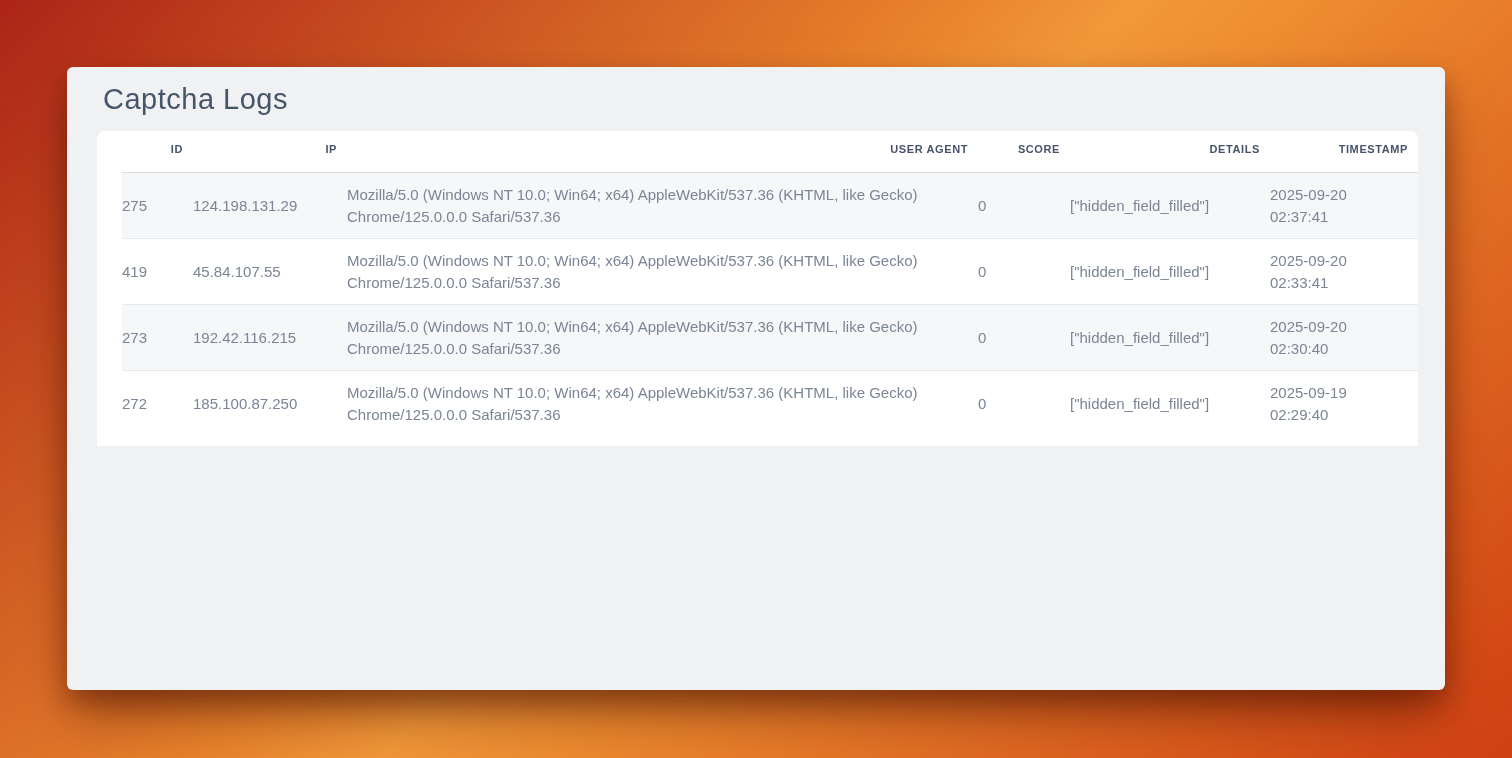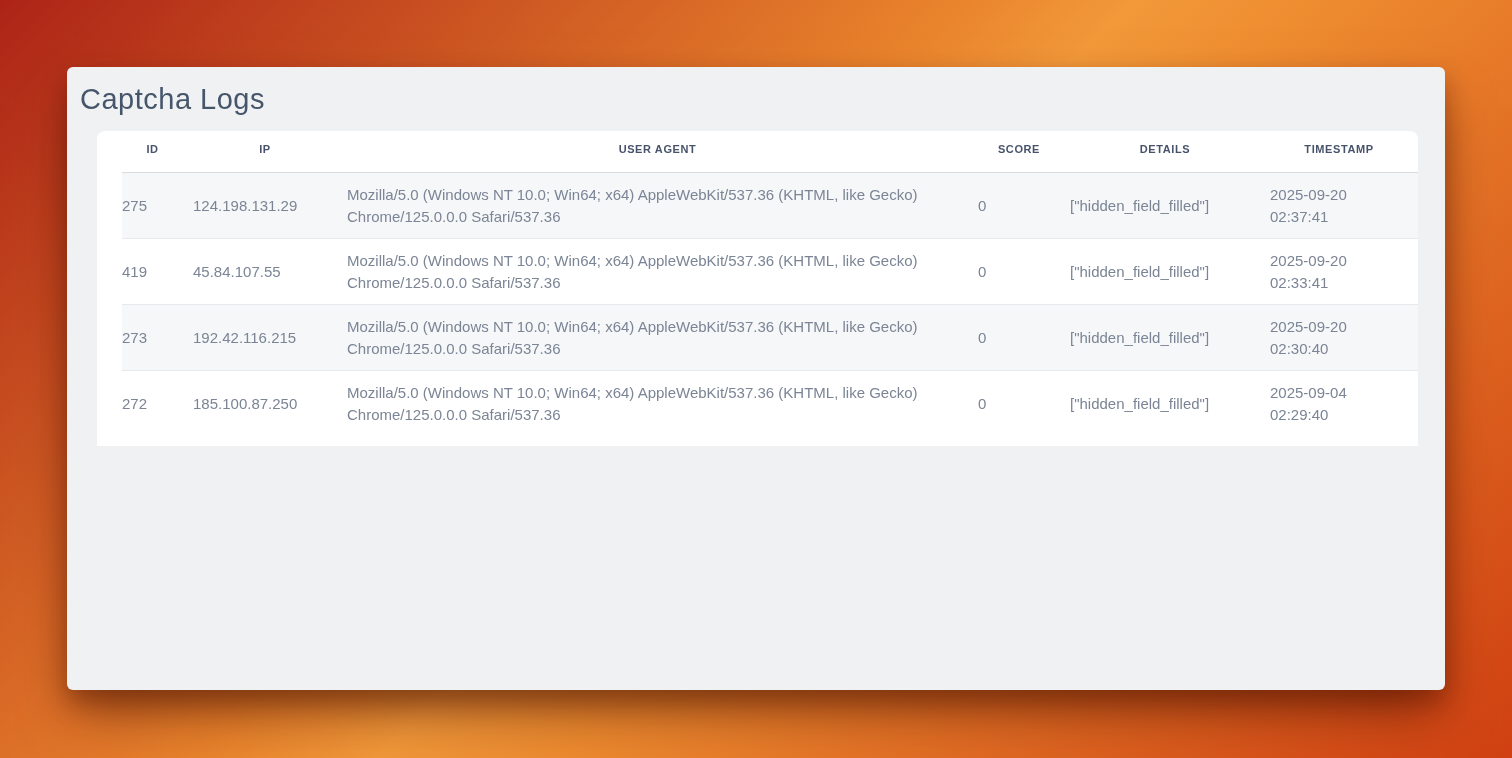--- a/index.html
+++ b/index.html
@@ -15,21 +15,21 @@
     position: absolute;
     left: 67px; top: 67px;
     width: 1378px; height: 623px;
     background: #f0f1f3;
     border-radius: 6px;
     box-shadow: 0 30px 50px -8px rgba(70,15,0,0.50), 0 12px 24px rgba(70,15,0,0.35);
     overflow: hidden;
   }
   .page-title {
     margin: 0;
-    padding: 15px 30px 14px 13px;
+    padding: 15px 30px 14px 36px;
     font-size: 29px;
     line-height: 35px;
     font-weight: 500;
     letter-spacing: 0.5px;
     color: #46566a;
   }
   .table-wrap {
     margin: 0 27px 0 30px;
     background: #ffffff;
     border-radius: 8px 8px 0 0;
@@ -41,21 +41,21 @@
     table-layout: fixed;
     width: 1296px;
   }
   col.col-id        { width: 71px; }
   col.col-ip        { width: 154px; }
   col.col-user_agent{ width: 631px; }
   col.col-score     { width: 92px; }
   col.col-details   { width: 200px; }
   col.col-timestamp { width: 148px; }
   thead th {
-    text-align: center;
+    text-align: right;
     font-size: 11px;
     line-height: 15px;
     font-weight: 700;
     letter-spacing: 0.6px;
     color: #47536b;
     padding: 11px 10px 15px 0;
     white-space: nowrap;
   }
   tbody td {
     font-size: 15px;
@@ -129,19 +129,19 @@
     <td>["hidden_field_filled"]</td>
     <td>2025-09-20 02:30:40</td>
   </tr>
 
   <tr>
     <td>272</td>
     <td>185.100.87.250</td>
     <td>Mozilla/5.0 (Windows NT 10.0; Win64; x64) AppleWebKit/537.36 (KHTML, like Gecko) Chrome/125.0.0.0 Safari/537.36</td>
     <td>0</td>
     <td>["hidden_field_filled"]</td>
-    <td>2025-09-04 02:29:40</td>
+    <td>2025-09-19 02:29:40</td>
   </tr>
 
 </tbody>
     </table>
   </div>
 </div>
 
 </body></html>

